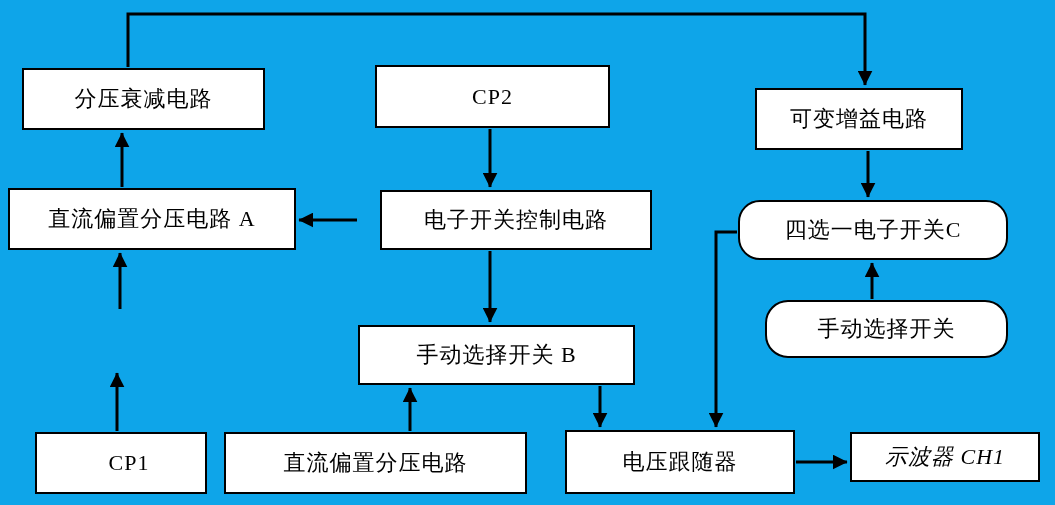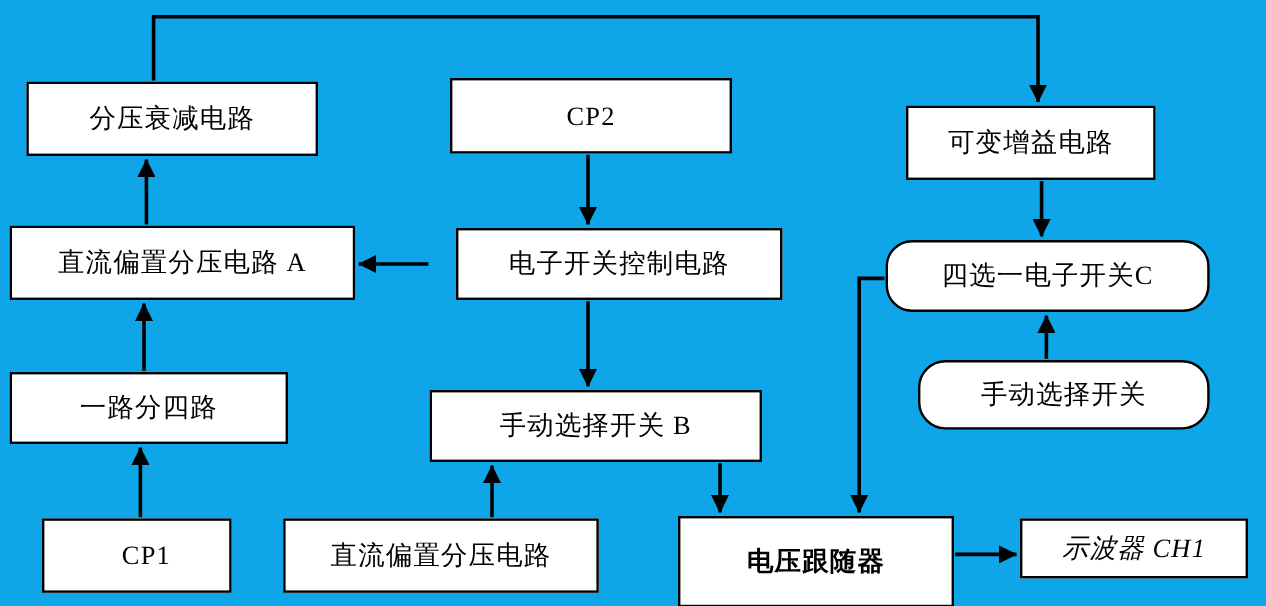--- a/index.html
+++ b/index.html
@@ -71,27 +71,26 @@
   <div class="node" style="left:375px; top:65px;  width:235px; height:63px;">CP2</div>
 
   <div class="node" style="left:755px; top:88px;  width:208px; height:62px;">可变增益电路</div>
 
   <div class="node" style="left:8px;   top:188px; width:288px; height:62px;">直流偏置分压电路 A</div>
 
   <div class="node" style="left:358px; top:190px; width:272px; height:60px;margin-left:22px;">电子开关控制电路</div>
 
   <div class="node" style="left:738px; top:200px; width:270px; height:60px;border-radius:22px;">四选一电子开关C</div>
 
-  <div class="node" style="left:8px;   top:310px; width:232px; height:60px;">一路分四路</div>
 
   <div class="node" style="left:358px; top:325px; width:277px; height:60px;">手动选择开关 B</div>
 
   <div class="node" style="left:765px; top:300px; width:243px; height:58px;border-radius:23px;">手动选择开关</div>
 
-  <div class="node" style="left:35px;  top:432px; width:158px; height:62px;padding-left:16px;">CP1</div>
+  <div class="node" style="left:35px;  top:432px; width:172px; height:62px;padding-left:16px;">CP1</div>
 
-  <div class="node" style="left:236px; top:432px; width:263px; height:62px;">直流偏置分压电路</div>
+  <div class="node" style="left:224px; top:432px; width:303px; height:62px;">直流偏置分压电路</div>
 
-  <div class="node" style="left:565px; top:430px; width:230px; height:76px;font-weight:bold;">电压跟随器</div>
+  <div class="node" style="left:565px; top:430px; width:230px; height:64px;">电压跟随器</div>
 
   <div class="node" style="left:850px; top:432px; width:190px; height:50px;font-style:italic;">示波器 CH1</div>
 
 </div>
 
 </body></html>

